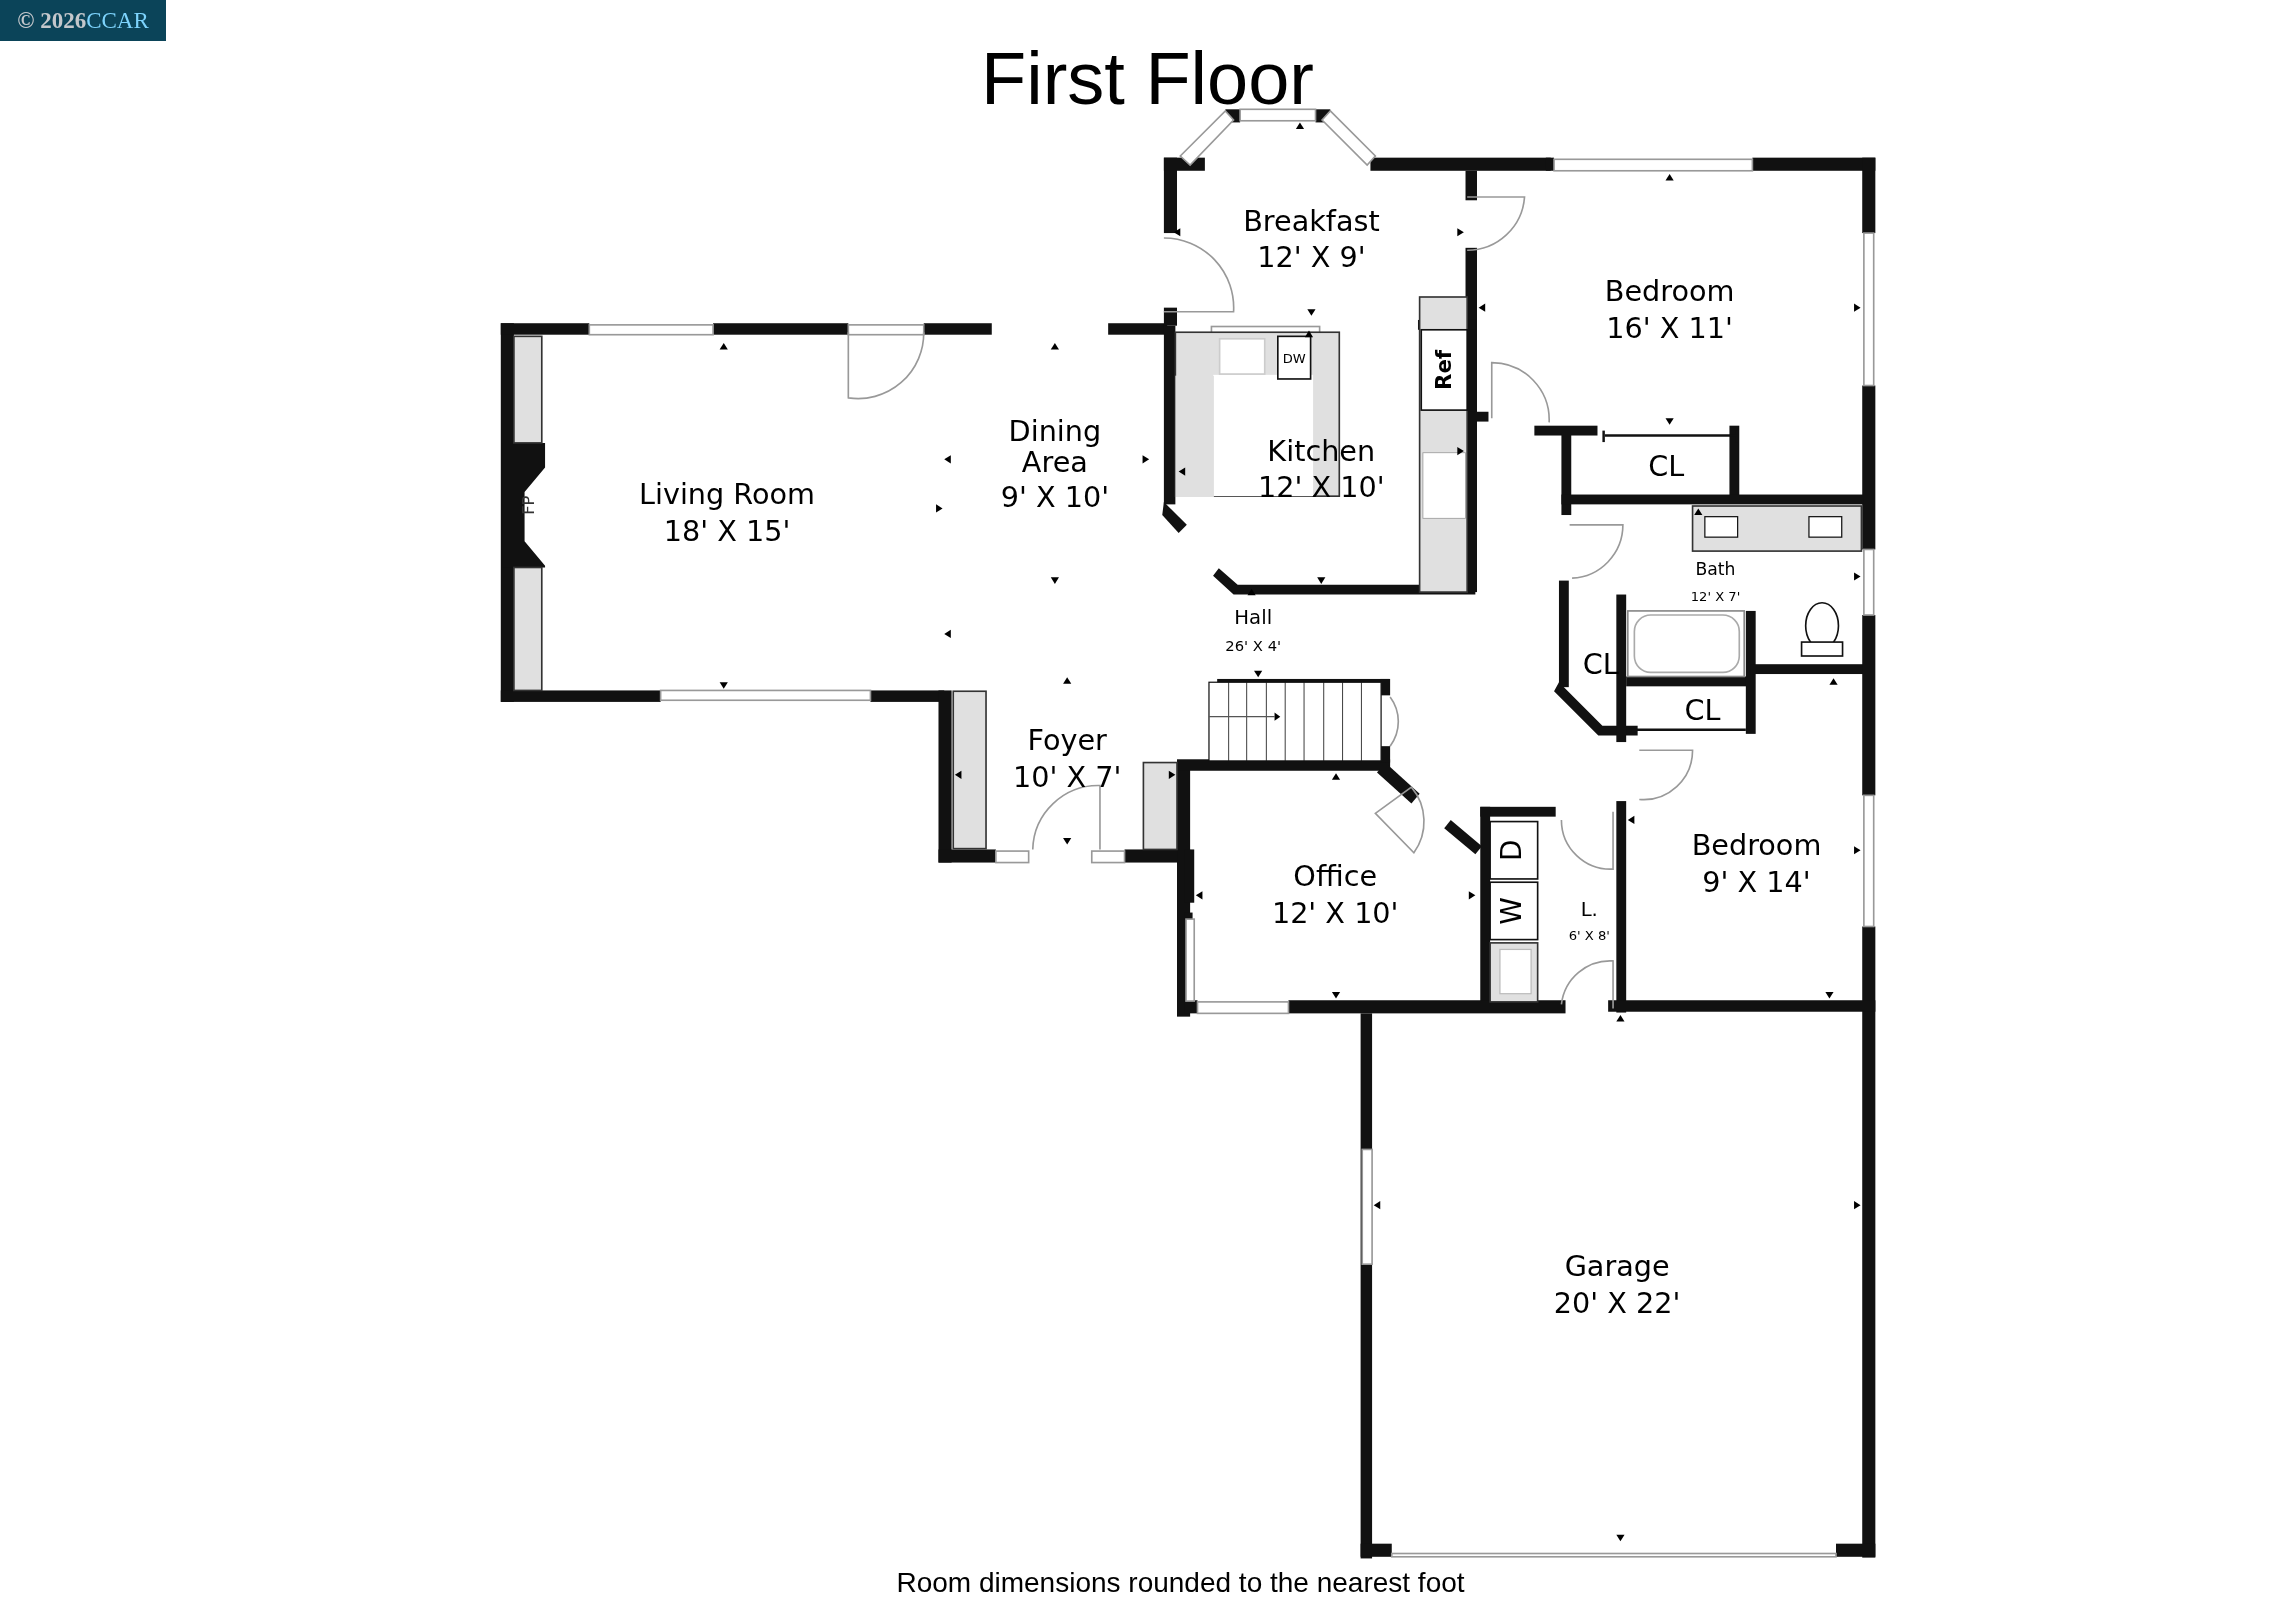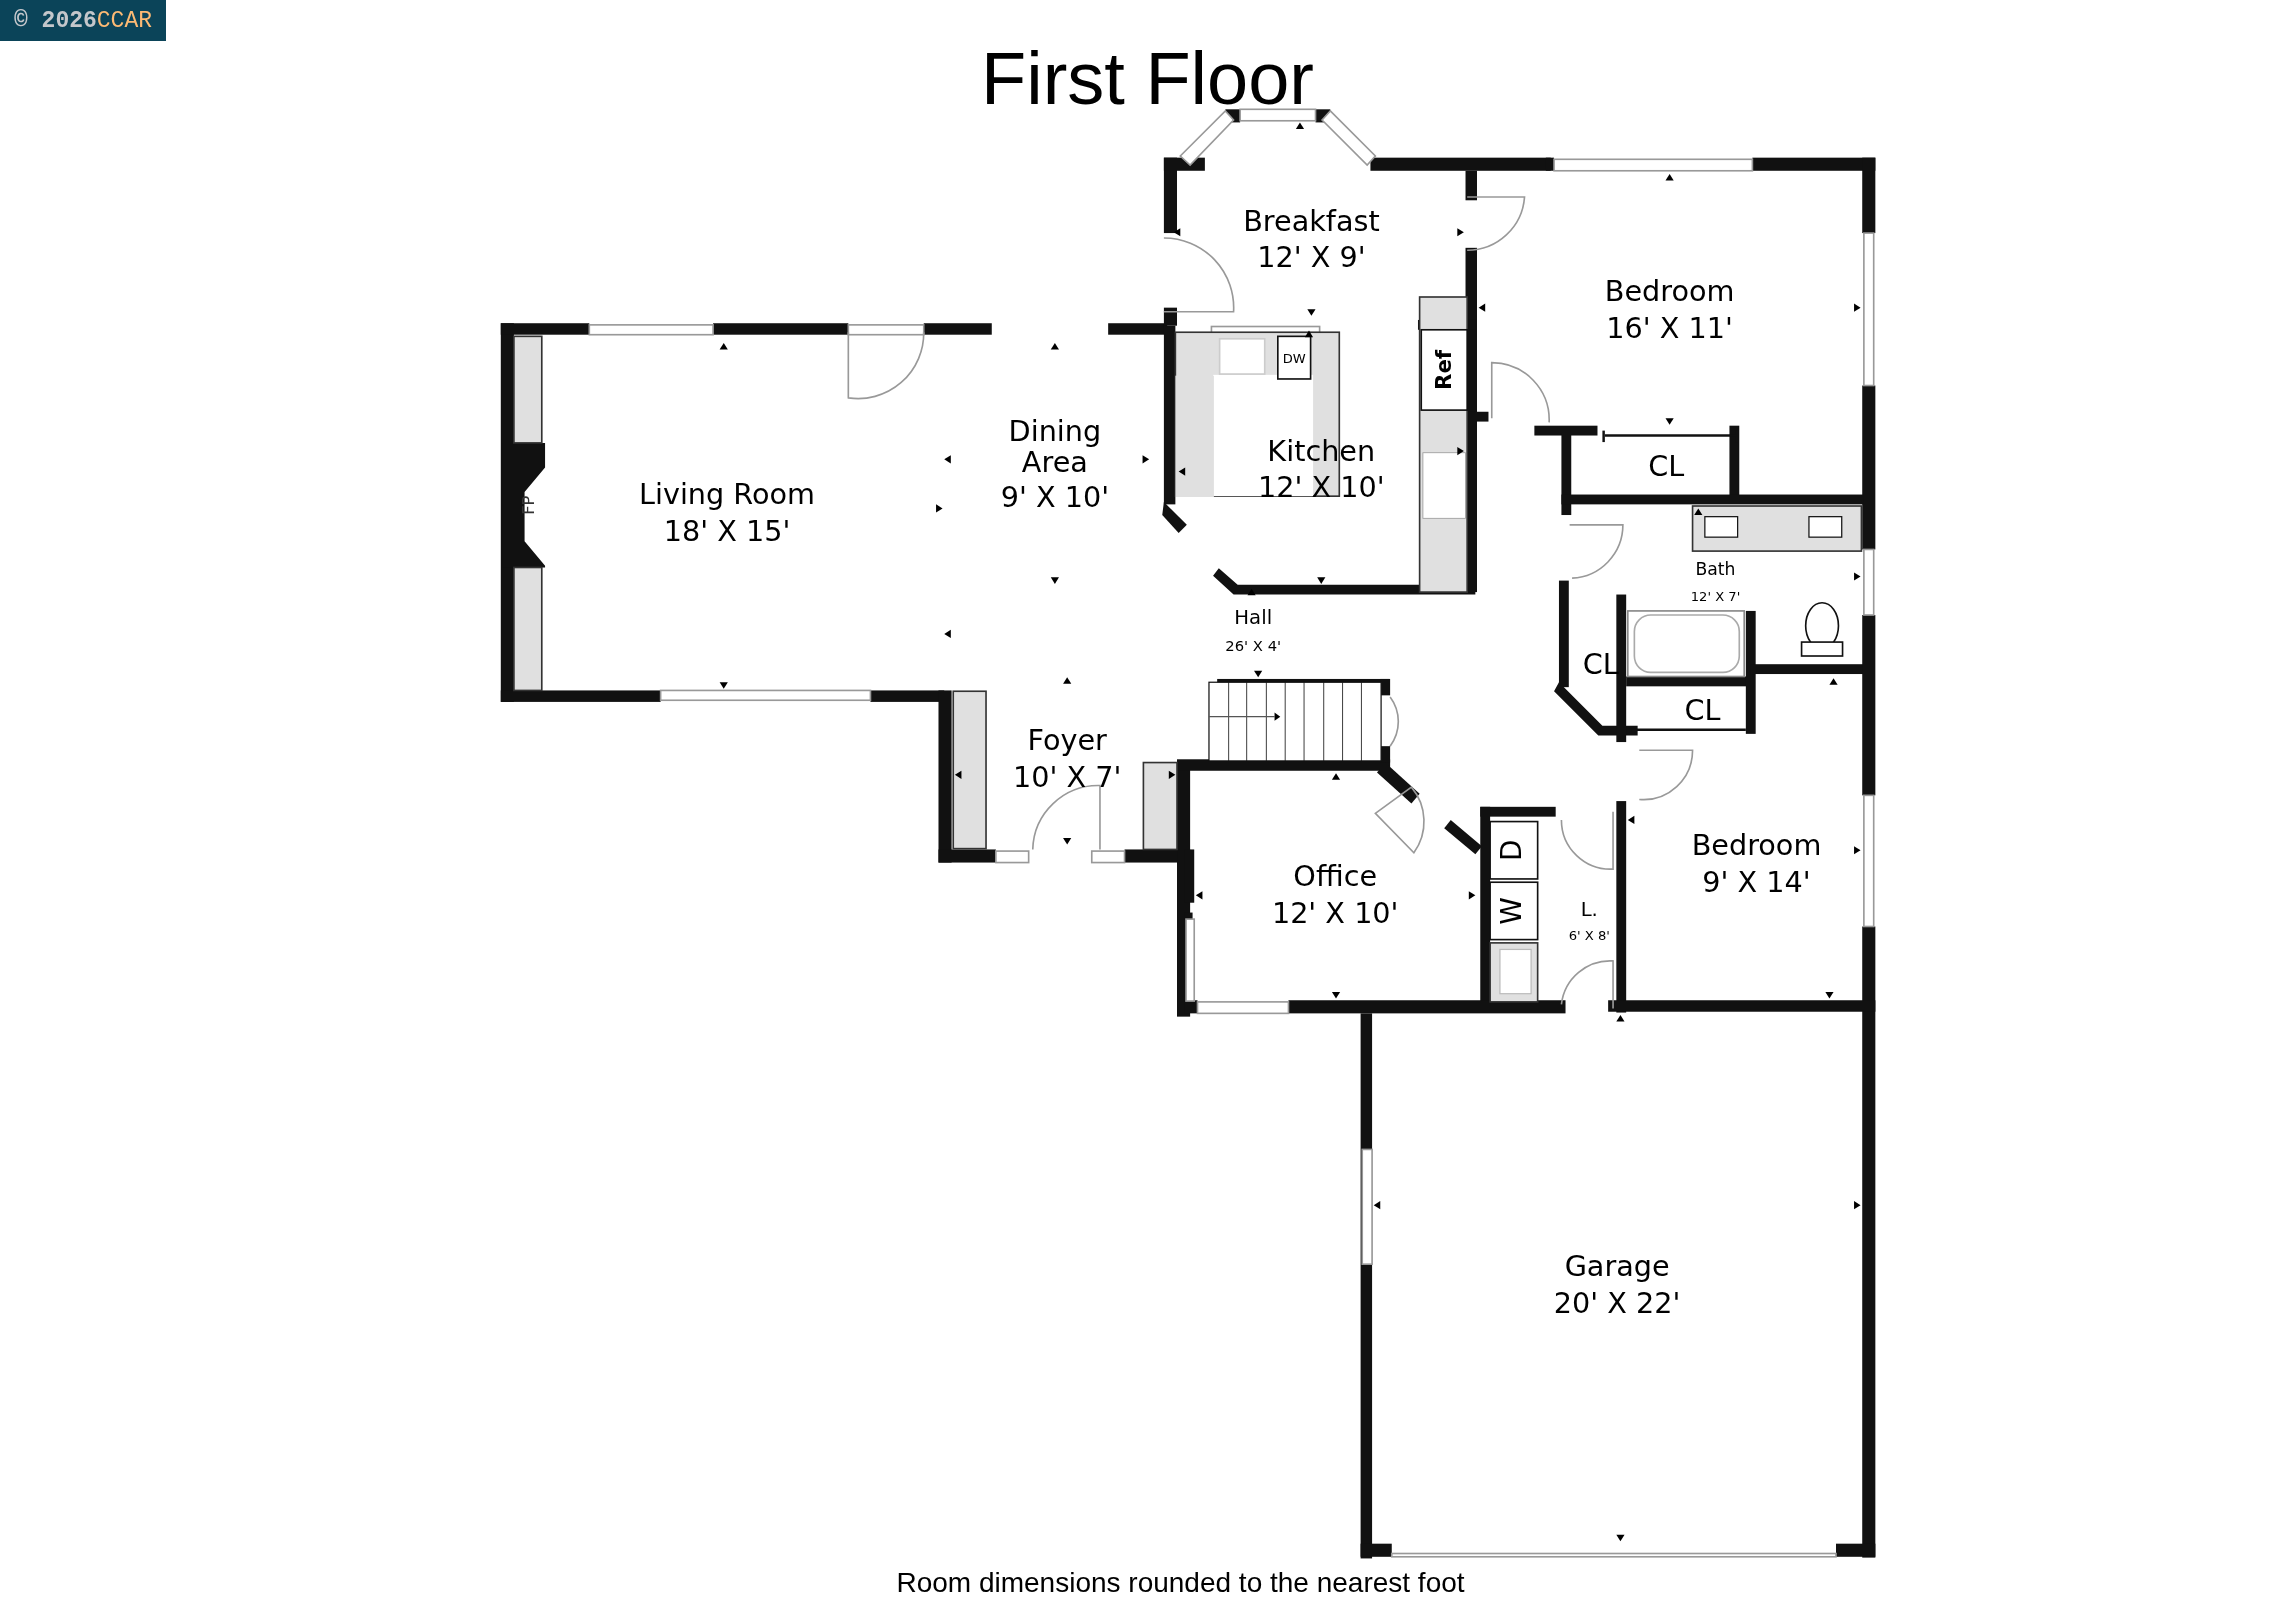--- a/index.html
+++ b/index.html
@@ -1,22 +1,22 @@
 <!DOCTYPE html>
 <html style="font-size:13px"><head>
 <meta charset="utf-8">
 <style>
   html, body { margin: 0; padding: 0; background: #ffffff; }
   body { width: 2295px; height: 1612px; position: relative; overflow: hidden;
          font-family: "DejaVu Sans", sans-serif; }
   .badge { position: absolute; left: 0; top: 0; width: 166px; height: 41px;
            background: #0b4459; display: flex; align-items: center; justify-content: center;
-           font-family: Liberation Mono, monospace; font-size: 23px; font-weight: bold; letter-spacing: 0px; }
+           font-family: Liberation Serif, serif; font-size: 23px; font-weight: bold; letter-spacing: 0px; }
   .badge .yr { color: #c4c7cb; }
-  .badge .org { color: #fdba74; font-weight: normal; margin-left: 0; }
+  .badge .org { color: #7dd3fc; font-weight: normal; margin-left: 0; }
   .title { position: absolute; left: 0; width: 2295px; top: 36px; text-align: center;
            font-family: "Liberation Sans", sans-serif; font-size: 74px; color: #000; }
   .footnote { position: absolute; left: 0; width: 2361px; top: 1567px; text-align: center;
               font-family: "Liberation Sans", sans-serif; font-size: 28px; color: #000; }
   svg { position: absolute; left: 0; top: 0; }
   .lbl { font-family: "DejaVu Sans", sans-serif; fill: #000; text-anchor: middle; }
   .big { font-size: 35px; }
   .sm { font-size: 24px; }
   .xs { font-size: 18px; }
   .wall { fill: #111; }

